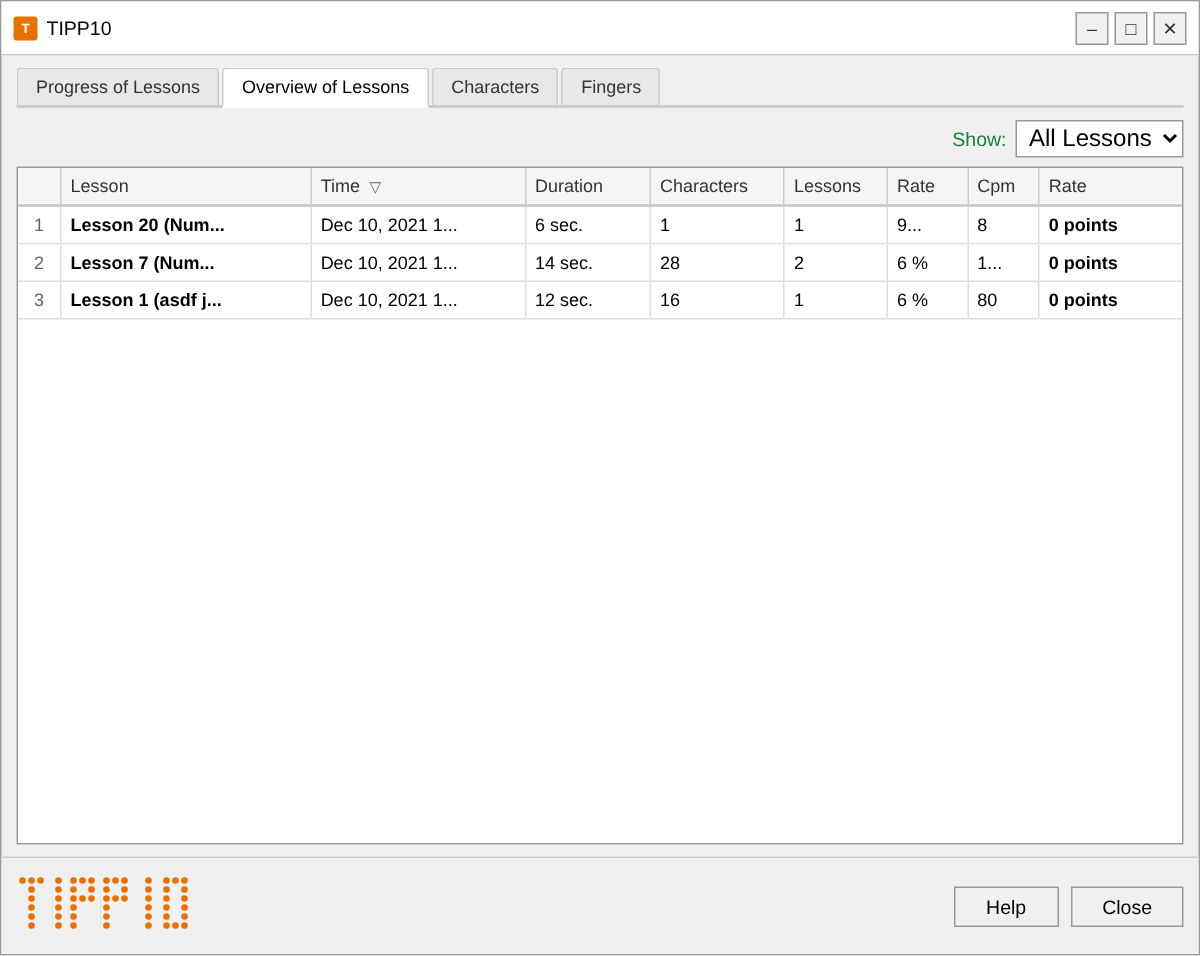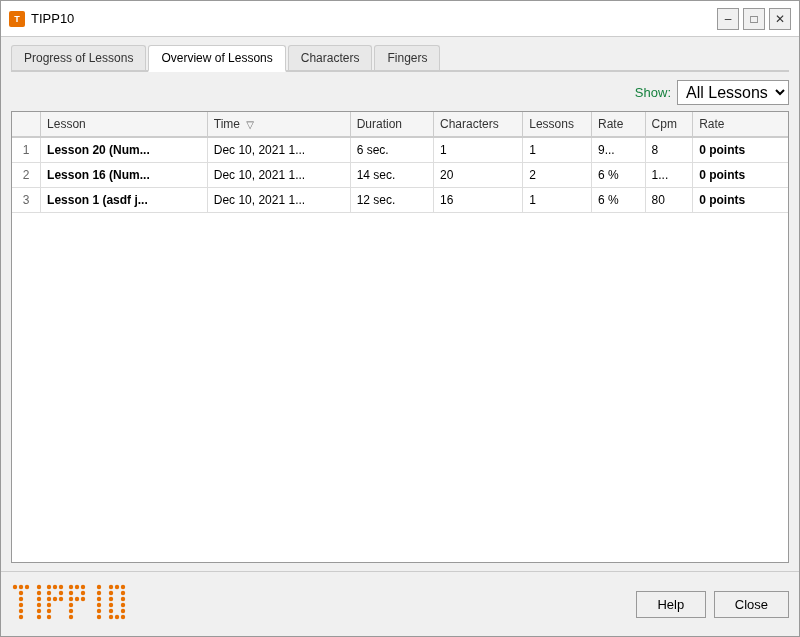--- a/index.html
+++ b/index.html
@@ -306,24 +306,24 @@
       <td style="max-width:120px; overflow:hidden; text-overflow:ellipsis;">Dec 10, 2021 1...</td>
       <td>6 sec.</td>
       <td>1</td>
       <td>1</td>
       <td>9...</td>
       <td>8</td>
       <td class="score">0 points</td>
     </tr>
             <tr>
       <td class="row-num">2</td>
-      <td style="font-weight:bold; max-width:140px; overflow:hidden; text-overflow:ellipsis;">Lesson 16 (Num...</td>
+      <td style="font-weight:bold; max-width:140px; overflow:hidden; text-overflow:ellipsis;">Lesson 7 (Num...</td>
       <td style="max-width:120px; overflow:hidden; text-overflow:ellipsis;">Dec 10, 2021 1...</td>
       <td>14 sec.</td>
-      <td>20</td>
+      <td>28</td>
       <td>2</td>
       <td>6 %</td>
       <td>1...</td>
       <td class="score">0 points</td>
     </tr>
             <tr>
       <td class="row-num">3</td>
       <td style="font-weight:bold; max-width:140px; overflow:hidden; text-overflow:ellipsis;margin-left:24px;">Lesson 1 (asdf j...</td>
       <td style="max-width:120px; overflow:hidden; text-overflow:ellipsis;">Dec 10, 2021 1...</td>
       <td>12 sec.</td>

